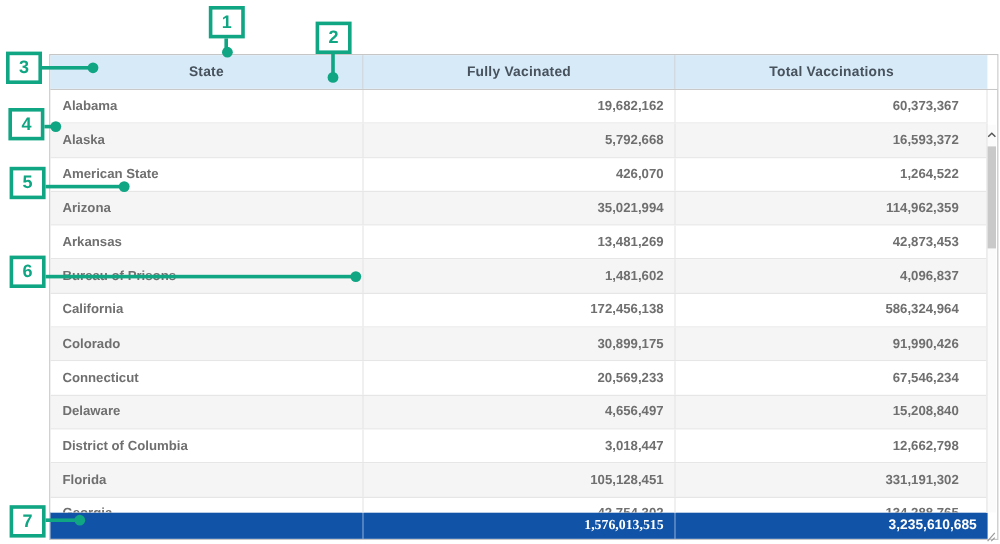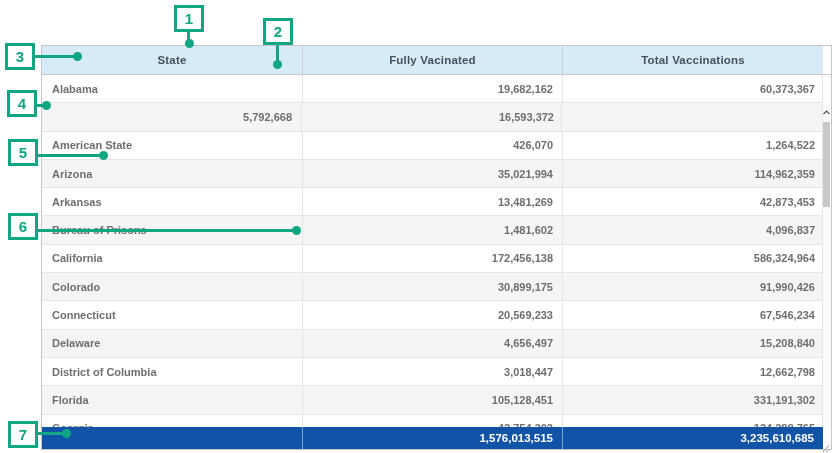--- a/index.html
+++ b/index.html
@@ -43,21 +43,21 @@
     font-weight:bold;
   }
   .row:nth-child(even){background:var(--alt-row-bg);}
   .cell{
     font-size:11px;color:var(--row-text);box-sizing:border-box;
     white-space:nowrap;overflow:hidden;height:100%;
     display:flex;align-items:center;border-right:1px solid var(--grid-line);
   }
   .cell.c0{width:261px;padding-left:10px;}
   .cell.c1{width:260px;justify-content:flex-end;padding-right:9px;}
-  .cell.c2{width:260px;justify-content:flex-end;padding-right:7px;}
+  .cell.c2{width:260px;justify-content:flex-end;padding-right:23px;}
   
   .vscroll{
     position:absolute;top:29px;right:1px;width:8px;height:352px;
     background:#fbfbfb;border-left:1px solid var(--grid-line);box-sizing:border-box;
   }
   .scroll-arrow{
     position:absolute;left:0;width:100%;height:12px;
     display:flex;align-items:center;justify-content:center;color:#555;
   }
   .scroll-arrow.up{top:2px;}
@@ -68,21 +68,21 @@
   .trow{
     display:flex;align-items:center;height:22px;width:781px;
     background:var(--total-row-bg);
   }
   .tcell{
     box-sizing:border-box;height:100%;display:flex;align-items:center;
     font-size:11.5px;font-weight:bold;color:#ffffff;
     border-right:1px solid rgba(255,255,255,.45);
   }
   .tcell.c0{width:261px;}
-  .tcell.c1{width:260px;justify-content:flex-end;padding-right:9px;}
+  .tcell.c1{width:260px;justify-content:flex-end;padding-right:9px;font-family:Liberation Serif, serif;}
   .tcell.c2{width:260px;justify-content:flex-end;padding-right:9px;border-right:none;}
   .resize-grip{position:absolute;right:1px;bottom:1px;width:8px;height:9px;color:#9a9a9a;}
   
   .anno{position:absolute;left:0;top:0;width:100%;height:100%;z-index:10;pointer-events:none;}
   .callout-box{
     position:absolute;width:30px;height:27px;background:#fff;
     border:3px solid var(--accent-teal);box-sizing:border-box;
     display:flex;align-items:center;justify-content:center;
     color:var(--accent-teal);font-size:15px;font-weight:bold;
   }
@@ -101,20 +101,21 @@
     <div class="hstrip"></div>
   </div>
 
   <div class="tbody">
     <div class="row">
       <div class="cell c0">Alabama</div>
       <div class="cell c1">19,682,162</div>
       <div class="cell c2">60,373,367</div>
     </div>
     <div class="row">
+      <div class="cell c0">Alaska</div>
       <div class="cell c1">5,792,668</div>
       <div class="cell c2">16,593,372</div>
     </div>
     <div class="row">
       <div class="cell c0">American State</div>
       <div class="cell c1">426,070</div>
       <div class="cell c2">1,264,522</div>
     </div>
     <div class="row">
       <div class="cell c0">Arizona</div>

